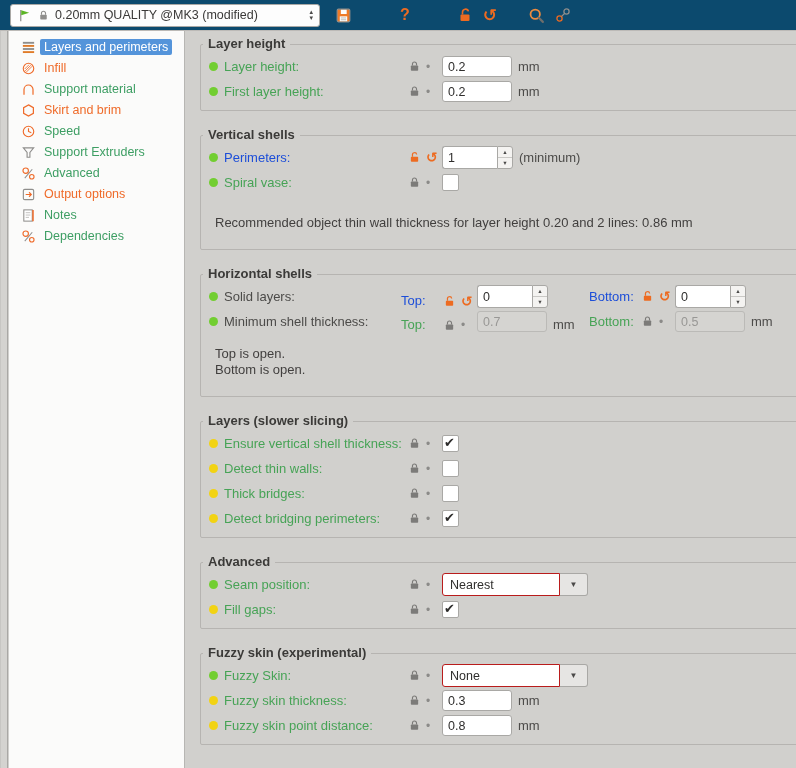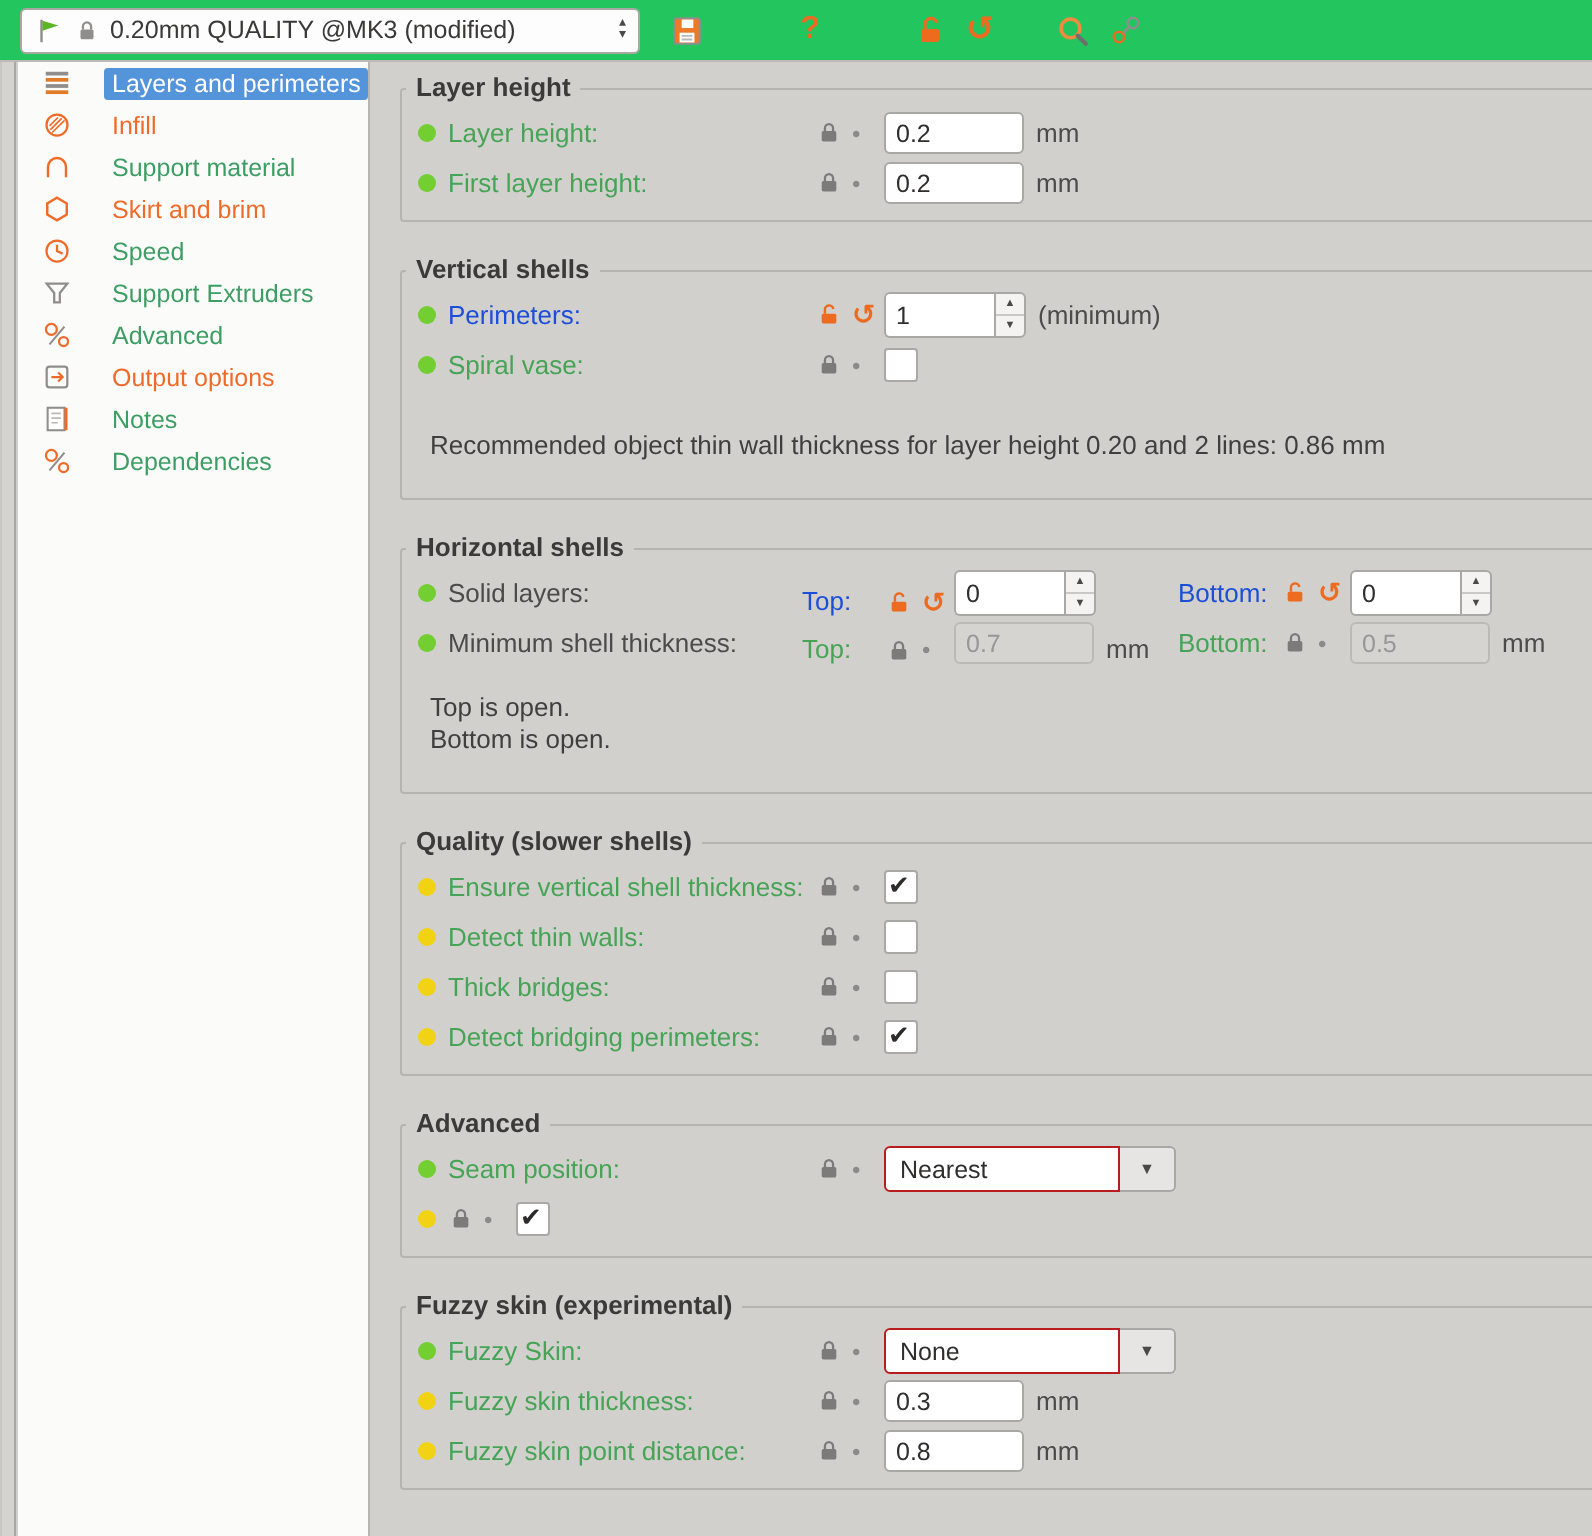--- a/index.html
+++ b/index.html
@@ -2,21 +2,21 @@
 <html><head>
 <meta charset="utf-8">
 <style>
   html,body{margin:0;padding:0}
   body{
     width:796px;height:768px;position:relative;overflow:hidden;
     background:#d1d0cd;color:#3c3b39;
     font-family:"Liberation Sans","DejaVu Sans",sans-serif;font-size:13px;
   }
   
-  .toolbar{position:absolute;left:0;top:0;right:0;height:30px;background:#22c55e;
+  .toolbar{position:absolute;left:0;top:0;right:0;height:30px;background:#0c4a6e;
     border-bottom:1px solid #bcbab7;display:flex;align-items:center;}
   .preset-combo{margin-left:10px;width:296px;height:21px;background:#fdfdfd;
     border:1px solid #a9a8a5;border-radius:3px;display:flex;align-items:center;
     padding:0 6px;gap:5px;cursor:default}
   .combo-text{flex:1;color:#3a3938;white-space:nowrap;overflow:hidden;font-size:12.5px}
   .combo-arrows{display:flex;flex-direction:column;align-items:center;color:#4a4948;padding-left:4px}
   .combo-arrows i{font-style:normal;font-size:7px;line-height:6px}
   .combo-arrows i.up::after{content:"▴"}
   .combo-arrows i.dn::after{content:"▾"}
   .tb{width:20px;height:20px;display:flex;align-items:center;justify-content:center;cursor:default}
@@ -26,21 +26,21 @@
   .tb-unlock{margin-left:40px}
   .tb-undo{margin-left:5px;color:#ed6b21;font-weight:bold;font-size:17px}
   .tb-undo::after{content:"↺"}
   .tb-search{margin-left:26px}
   .tb-compare{margin-left:7px}
   
   .leftstrip{position:absolute;left:0;top:31px;width:8px;bottom:0;background:#d4d3d0;
     border-left:1px solid #c7c6c3;border-right:1px solid #a9a8a5;box-sizing:border-box}
   .sidebar{position:absolute;left:9px;top:31px;width:176px;bottom:0;background:#fbfbfa;
     border-right:1px solid #b7b6b3;box-sizing:border-box;padding-top:3px}
-  .side-item{display:flex;align-items:flex-start;height:21px;padding-left:12px;gap:16px;cursor:default}
+  .side-item{display:flex;align-items:flex-end;height:21px;padding-left:12px;gap:4px;cursor:default}
   .side-item svg{flex:none}
   .side-item .lbl{padding:1px 4px;border-radius:2px;white-space:nowrap;font-size:12.5px}
   .side-item[data-color="green"] .lbl{color:#3d9e63}
   .side-item[data-color="orange"] .lbl{color:#ef6b2a}
   .side-item[data-color="selected"] .lbl{background:#5494da;color:#fff}
   
   .main{position:absolute;left:186px;top:31px;right:0;bottom:0;background:#d1d0cd;
     padding-left:14px;box-sizing:border-box;overflow:hidden}
   .group{border:1px solid #b6b4b1;border-radius:2px;margin-top:24px;margin-right:-3px;
     padding:9px 0 6px 8px;position:relative}
@@ -398,21 +398,21 @@
       <span class="unit">mm</span>
     </div>
 
     <div class="gnote2">
       <div>Top is open.</div>
       <div>Bottom is open.</div>
     </div>
   </div>
 
   <div class="group">
-    <div class="group-title">Quality (slower shells)</div>
+    <div class="group-title">Layers (slower slicing)</div>
 
     <div class="row">
       <span class="bullet" data-color="yellow"></span>
       <span class="rlabel" data-lcolor="green">Ensure vertical shell thickness:</span>
       <span class="icons" data-mod="false">
         <span class="sys">
             <svg width="13" height="13" viewBox="0 0 16 16">
               <rect x="3.5" y="6.8" width="9" height="6.4" rx="1" fill="#7c7b79"></rect>
               <path d="M5.5 6.8 V5 a2.5 2.5 0 0 1 5 0 V6.8" stroke="#7c7b79" stroke-width="1.4" fill="none"></path>
             </svg>
@@ -489,20 +489,21 @@
 
       </span>
       <span class="dd">
         <span class="ddtext">Nearest</span>
         <span class="ddbtn"></span>
       </span>
     </div>
 
     <div class="row">
       <span class="bullet" data-color="yellow"></span>
+      <span class="rlabel" data-lcolor="green">Fill gaps:</span>
       <span class="icons" data-mod="false">
         <span class="sys">
             <svg width="13" height="13" viewBox="0 0 16 16">
               <rect x="3.5" y="6.8" width="9" height="6.4" rx="1" fill="#7c7b79"></rect>
               <path d="M5.5 6.8 V5 a2.5 2.5 0 0 1 5 0 V6.8" stroke="#7c7b79" stroke-width="1.4" fill="none"></path>
             </svg>
             <span class="dot"></span>
           </span>
 
       </span>

